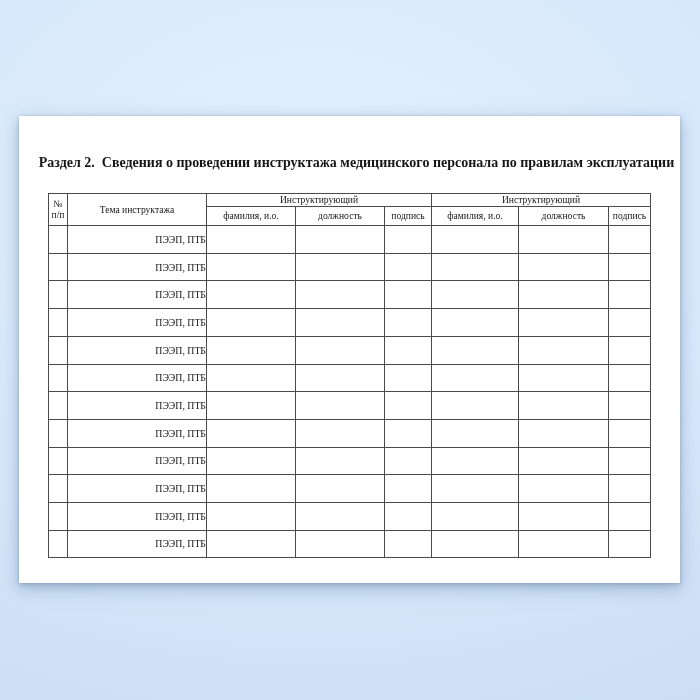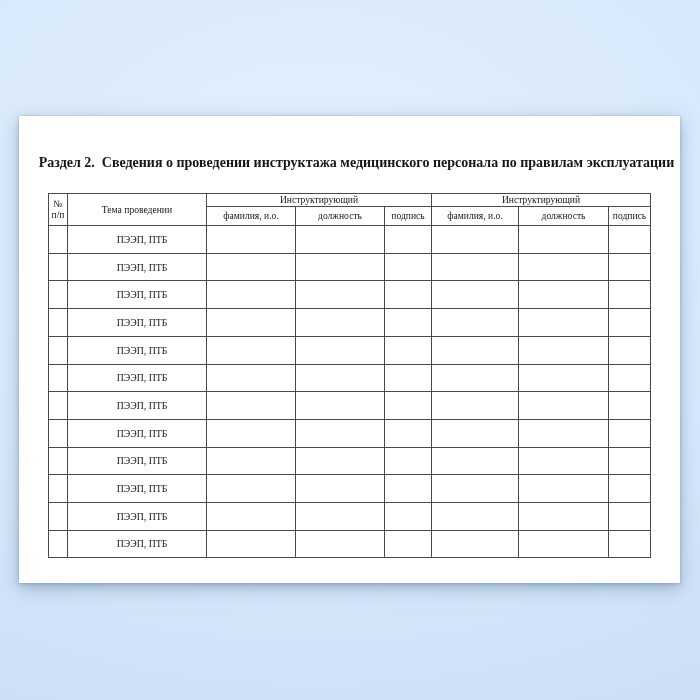--- a/index.html
+++ b/index.html
@@ -63,21 +63,21 @@
   thead tr.sub-row   { height: 19px; }
   th.num-head { font-size: 9px; line-height: 10px; padding: 0; }
   tbody tr { height: 27.7px; }
   tbody td {
     font-size: 9.8px;
     vertical-align: middle;
     padding: 0;
   }
   tbody td.topic-cell {
     padding-left: 10px;
-    text-align: center;
+    text-align: right;
   }
 </style>
 </head>
 <body>
 
 <div class="page">
 
   <div class="doc-title">
     <span>Раздел 2.  Сведения о проведении инструктажа медицинского персонала по правилам эксплуатации</span><br>
   </div>
@@ -89,21 +89,21 @@
       <col style="width:89px">
       <col style="width:89px">
       <col style="width:47px">
       <col style="width:87px">
       <col style="width:90px">
       <col style="width:42px">
     </colgroup>
     <thead>
       <tr class="group-row">
         <th rowspan="2" class="num-head"><span>№</span><br><span>п/п</span></th>
-        <th rowspan="2">Тема проведении</th>
+        <th rowspan="2">Тема инструктажа</th>
         <th colspan="3">Инструктирующий</th>
         <th colspan="3">Инструктирующий</th>
       </tr>
       <tr class="sub-row">
         <th>фамилия, и.о.</th>
         <th>должность</th>
         <th>подпись</th>
         <th>фамилия, и.о.</th>
         <th>должность</th>
         <th>подпись</th>

